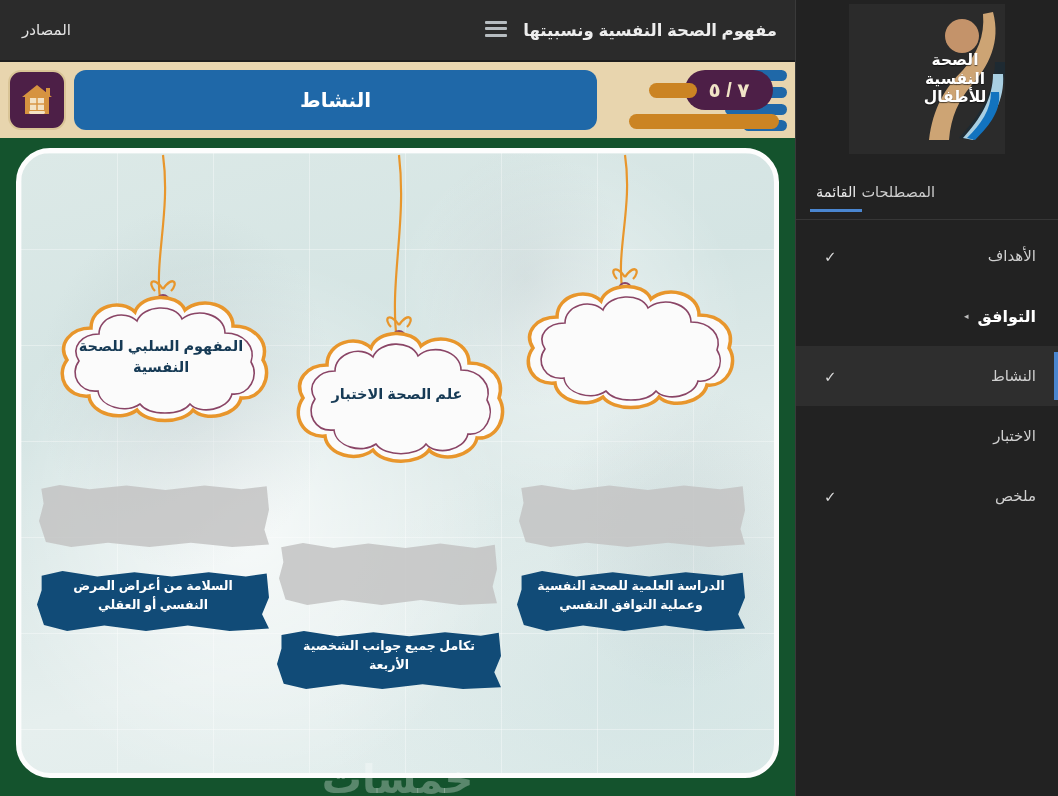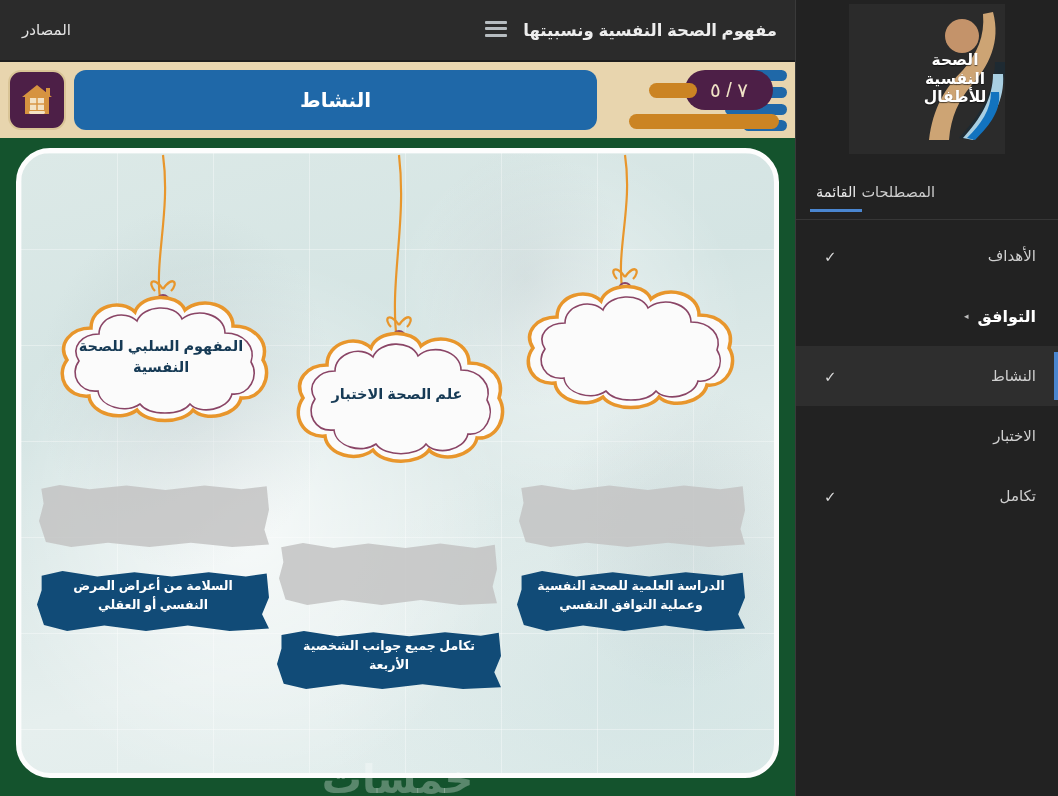--- a/index.html
+++ b/index.html
@@ -123,21 +123,21 @@
     letter-spacing: .3px;
   }
   .counter-grp {
     position: relative; flex: 0 0 182px; height: 64px;
   }
   .pill-badge {
     position: absolute; right: 14px; top: 2px;
     width: 88px; height: 40px; border-radius: 20px;
     background: #4d1f47; color: #f0e3c6;
     display: flex; align-items: center; justify-content: center;
-    font-size: 20px; font-weight: normal; letter-spacing: 2px;
+    font-size: 20px; font-weight: bold; letter-spacing: 2px;
     z-index: 3;
   }
   .dash { position: absolute; border-radius: 8px; }
   .dash.o1 { right: 90px; top: 15px; width: 48px; height: 15px; background: #cb8423; z-index: 4; }
   .dash.o2 { right: 8px;  top: 46px; width: 150px; height: 15px; background: #cb8423; z-index: 4; }
   .dash.b1 { right: 0px;  top: 2px;  width: 70px; height: 11px; background: #1f68a8; }
   .dash.b2 { right: 0px;  top: 19px; width: 56px; height: 11px; background: #1f68a8; }
   .dash.b3 { right: 0px;  top: 36px; width: 62px; height: 11px; background: #1f68a8; }
   .dash.b4 { right: 0px;  top: 52px; width: 44px; height: 11px; background: #1f68a8; }
 
@@ -403,21 +403,21 @@
 
       <div class="menu-item">
         <span class="mi-label">
           <span>الاختبار</span>
         </span>
         <span></span>
       </div>
 
       <div class="menu-item">
         <span class="mi-label">
-          <span>تكامل</span>
+          <span>ملخص</span>
         </span>
         <span class="check">✓</span>
       </div>
 
     </div>
   </div>
 
 </div>
 
 </body></html>

